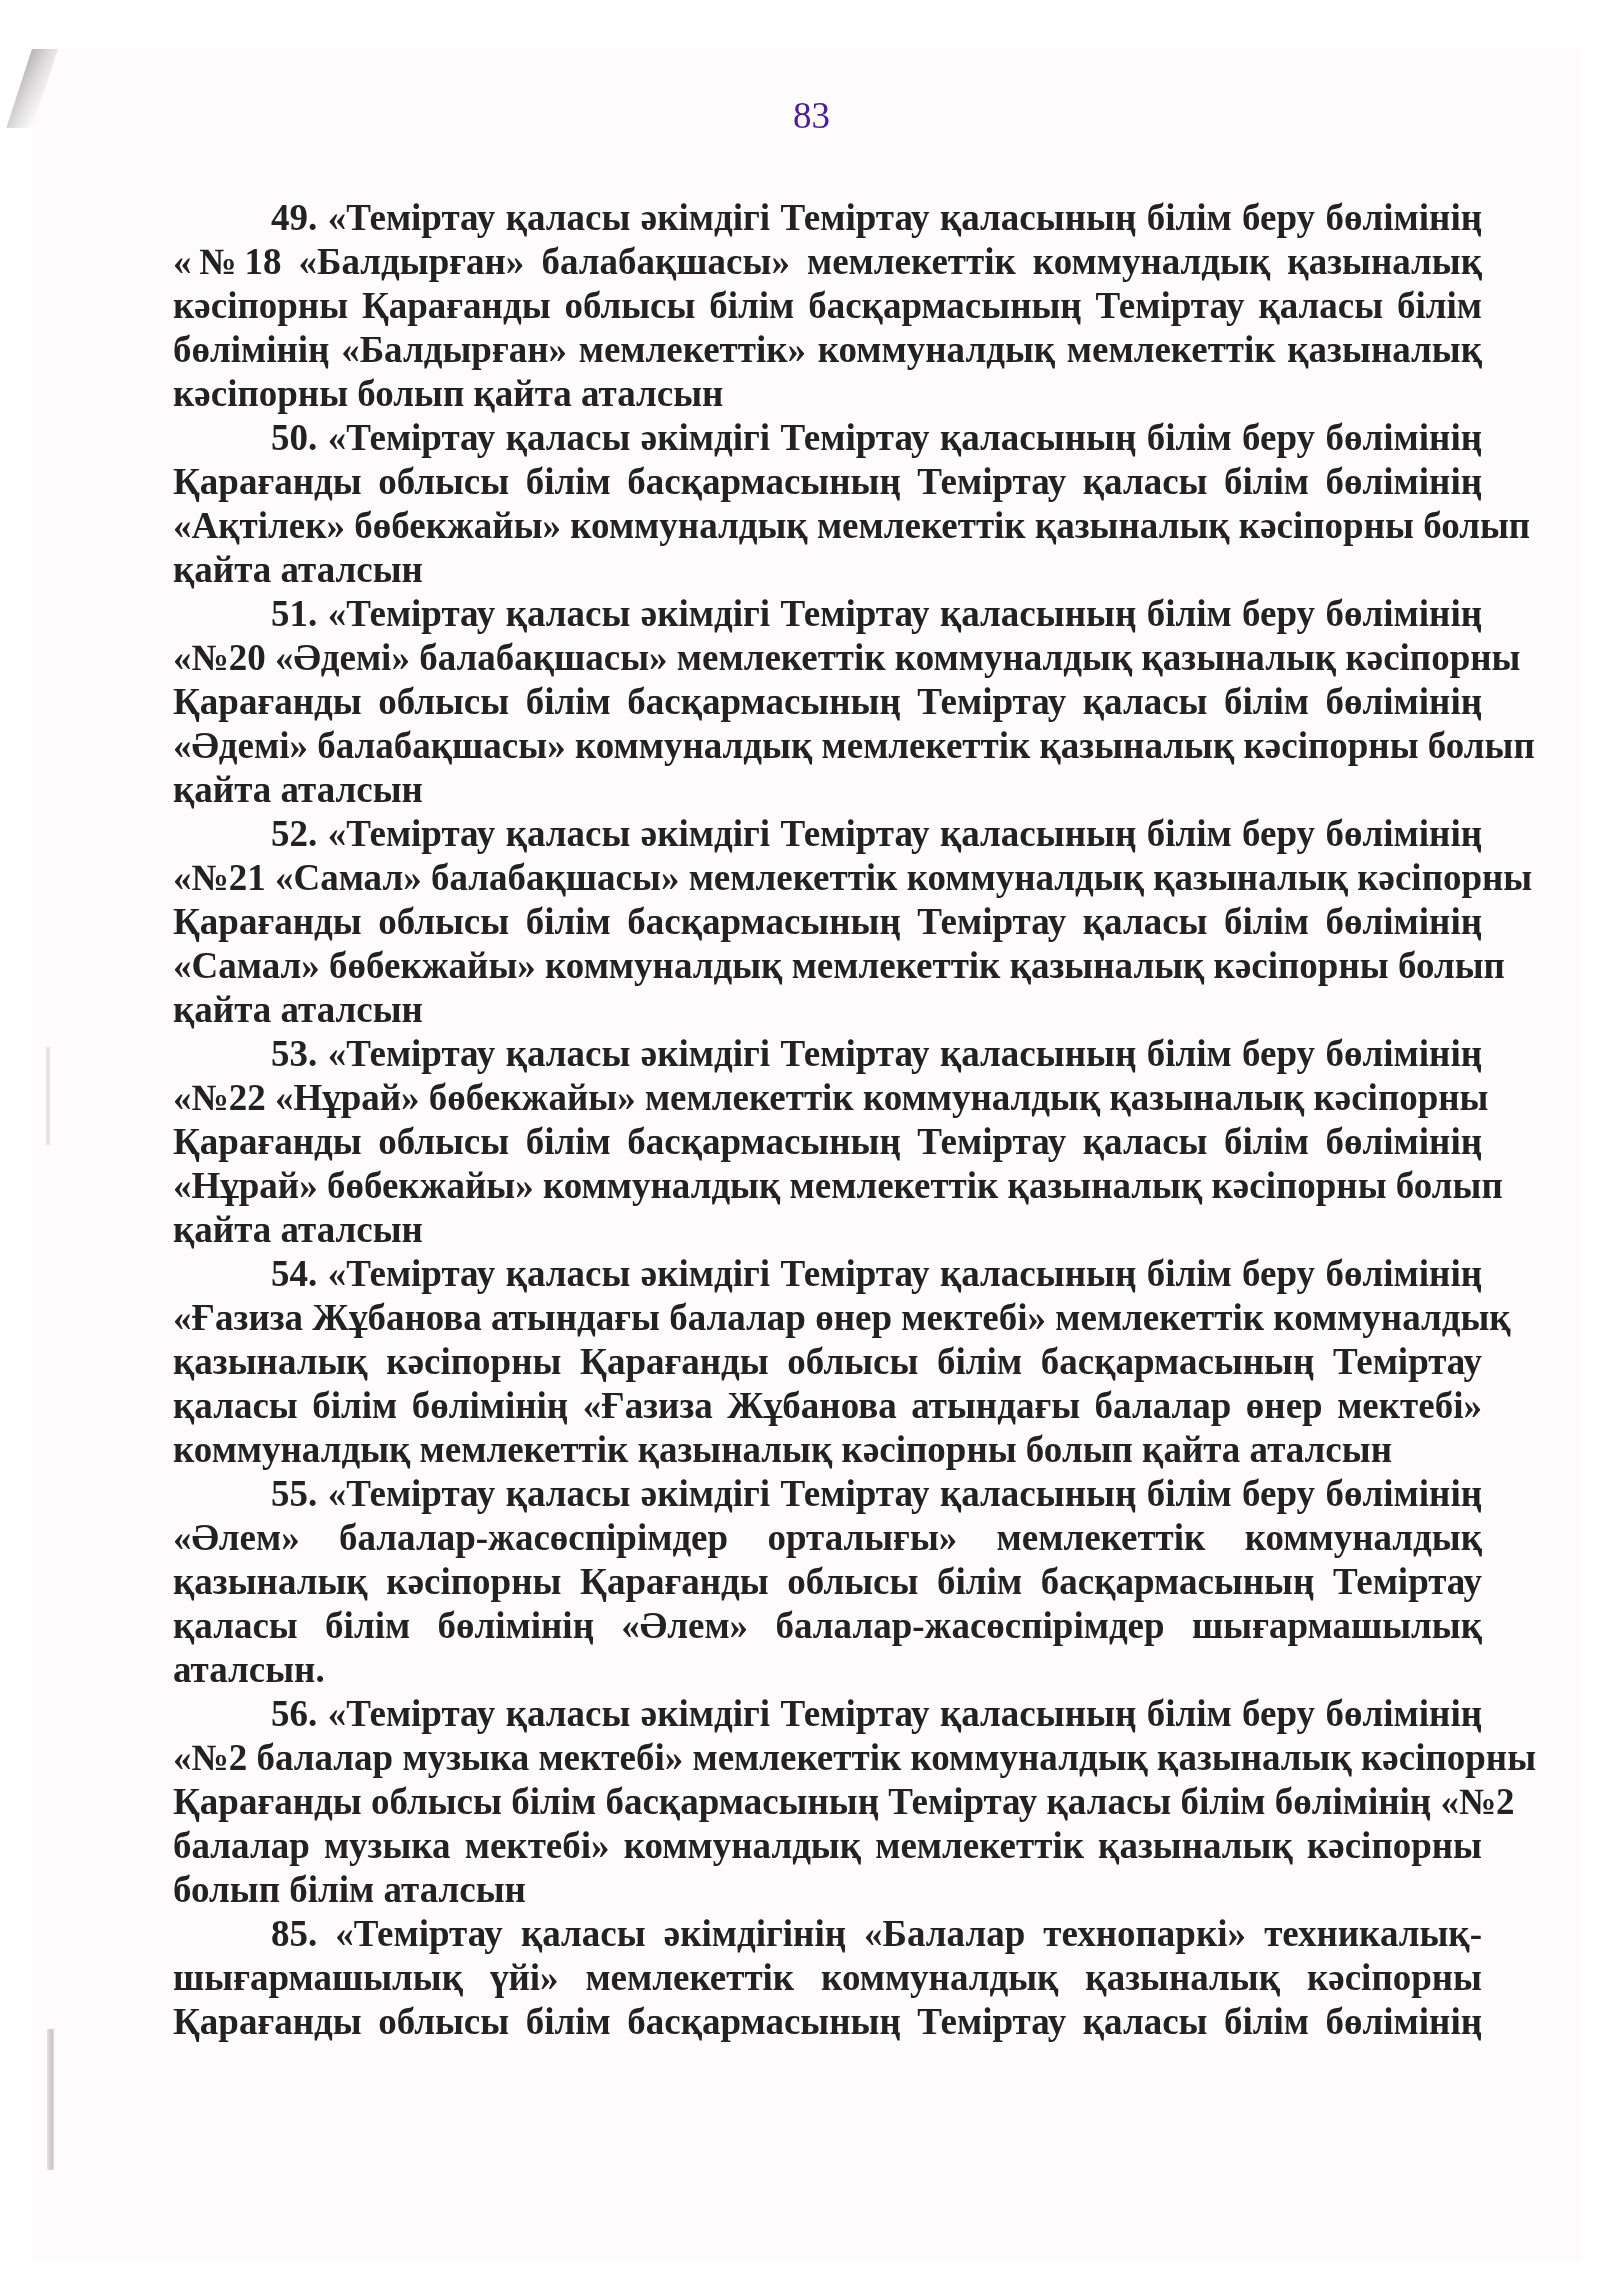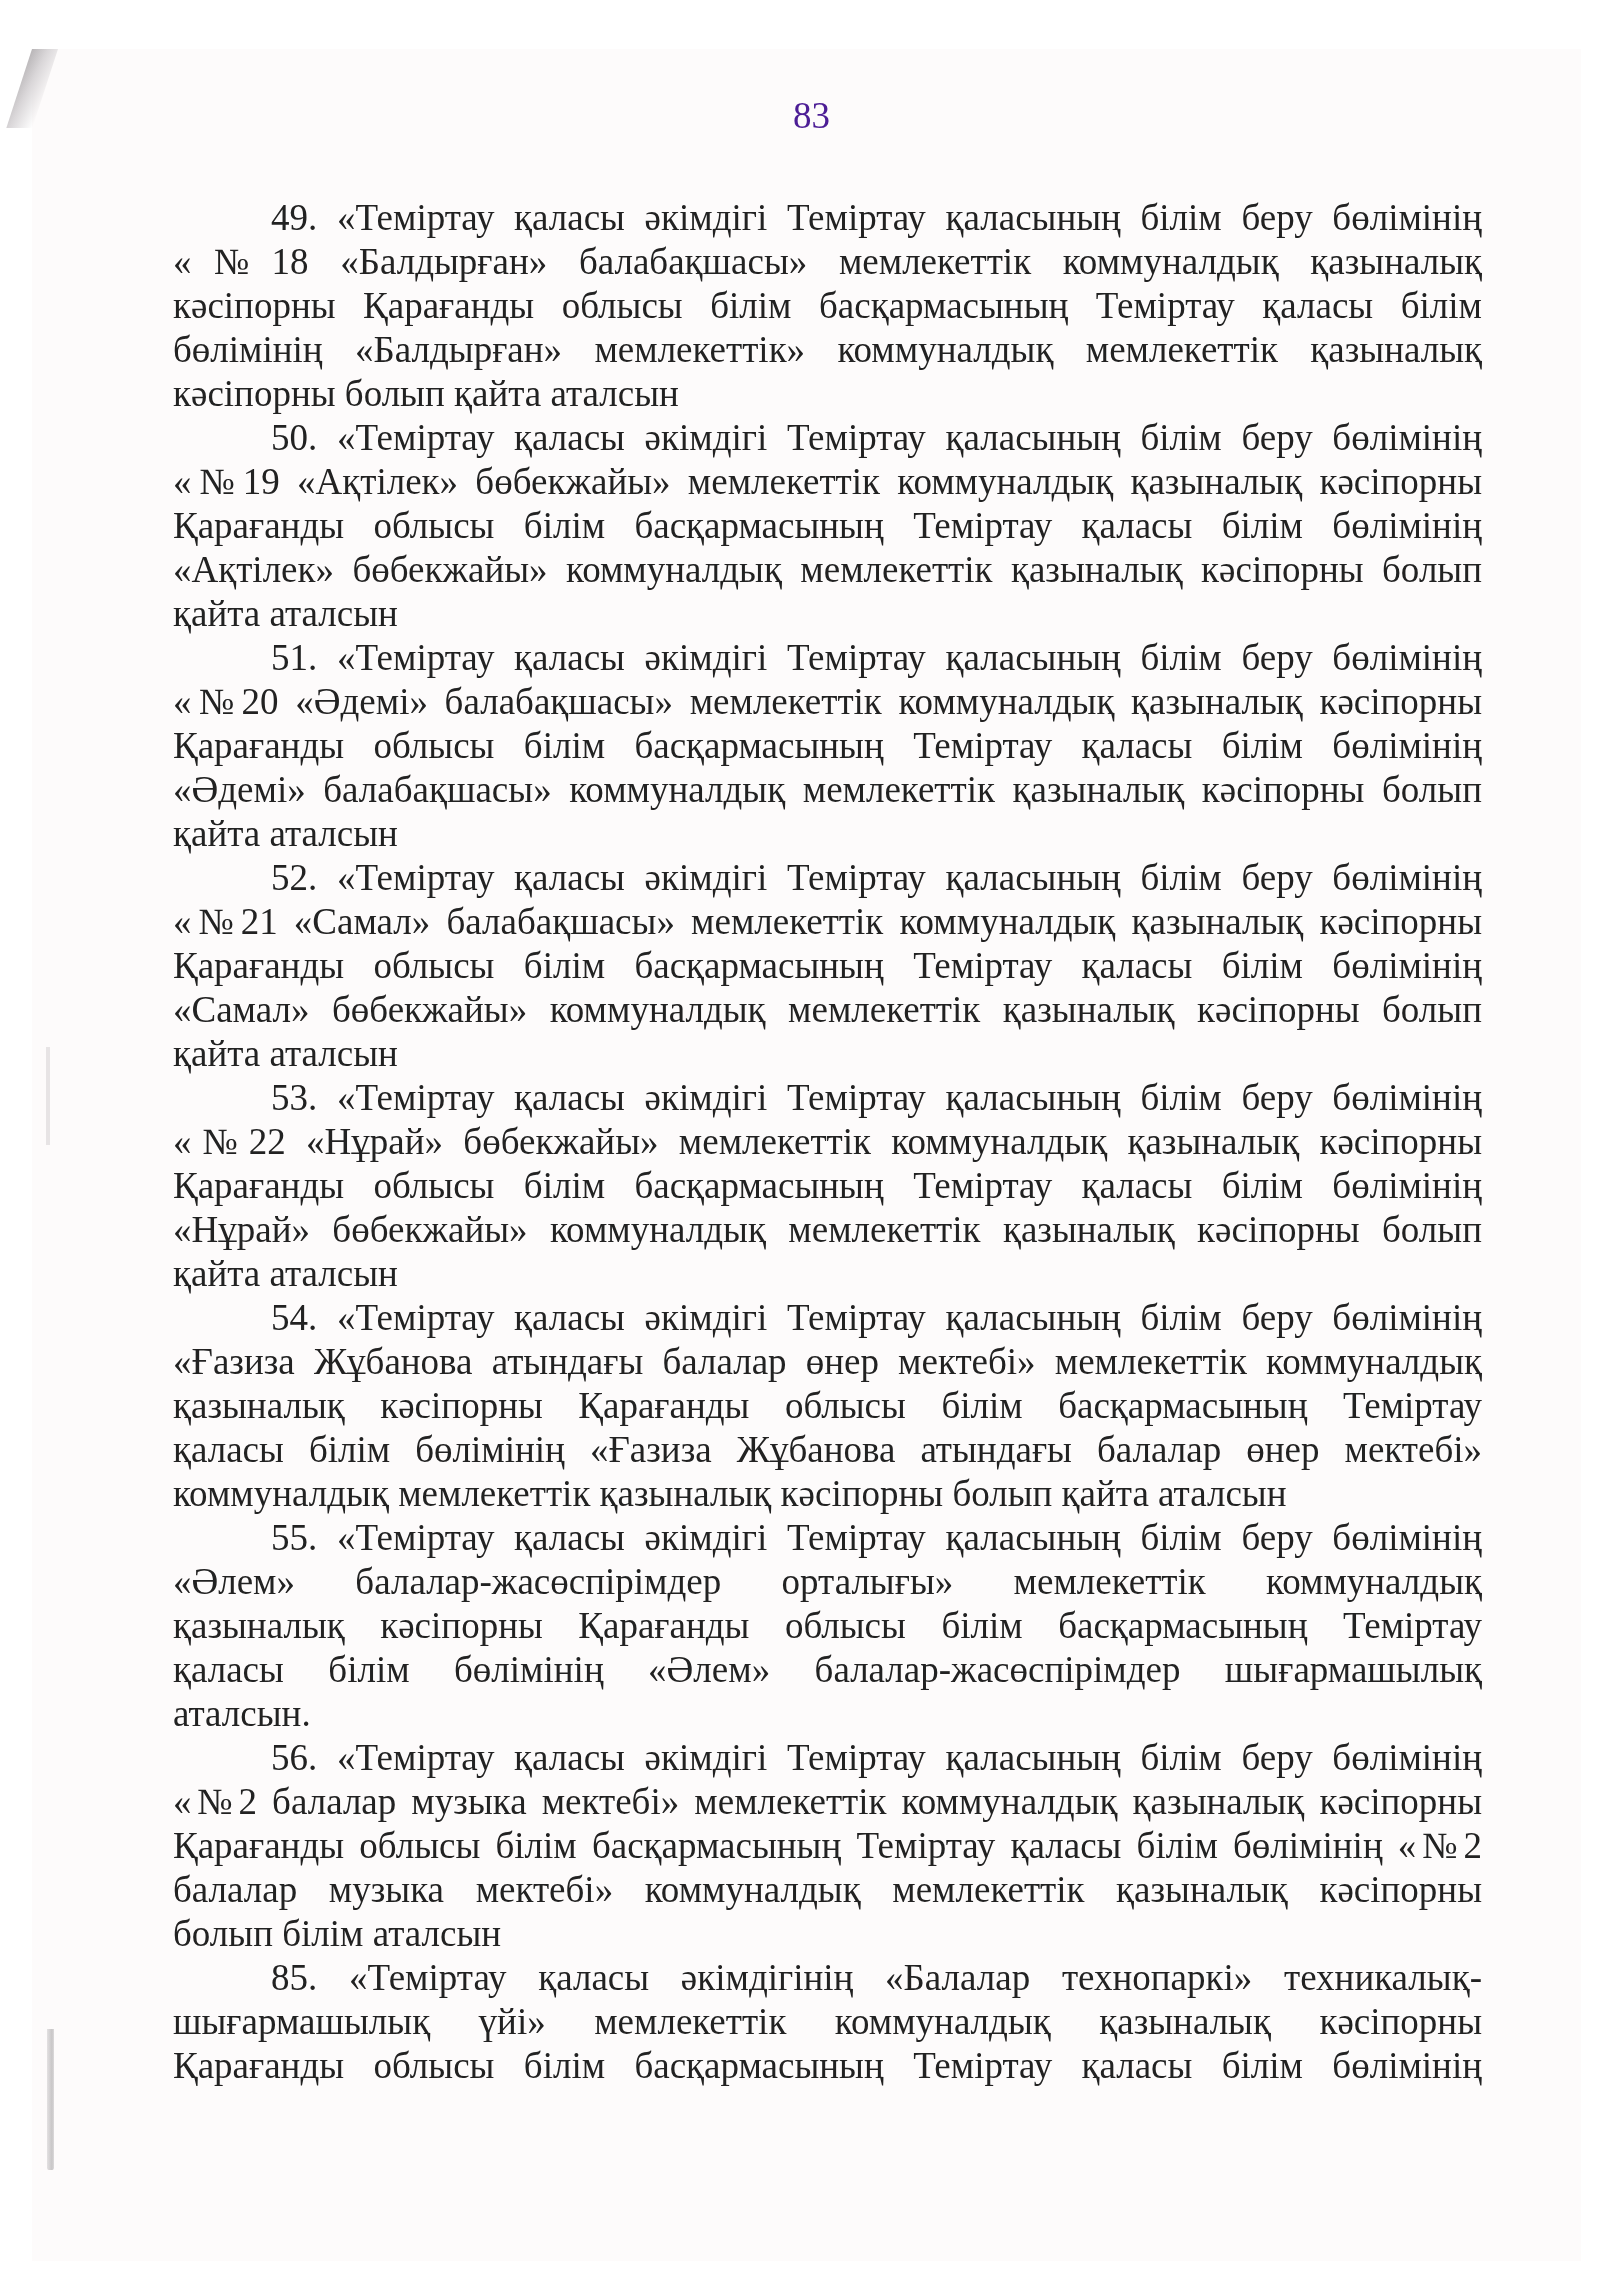--- a/index.html
+++ b/index.html
@@ -29,21 +29,21 @@
   .page-number {
     position: absolute; left: 0; width: 1623px; top: 97px;
     text-align: center; font-size: 37px; color: #4c1d95; line-height: 1;
   }
   .body-text {
     position: absolute; left: 173px; top: 196px; width: 1309px;
     color: #222222; font-size: 37px;
   }
   .line {
     display: block; height: 44px; line-height: 44px;
-    white-space: nowrap; text-align: justify; text-align-last: justify;
+    white-space: nowrap; text-align: justify; text-align-last: justify; font-weight: bold;
   }
   .line.last { text-align-last: left; }
   .line.first { padding-left: 98px; }
 </style>
 </head>
 <body>
 
 <div class="scan"></div>
 <div class="binder-mark-top"></div>
 <div class="binder-mark-mid"></div>
@@ -55,21 +55,20 @@
 
 <div>
       <span class="line first">49. «Теміртау қаласы әкімдігі Теміртау қаласының білім беру бөлімінің</span>
       <span class="line">«№18 «Балдырған» балабақшасы» мемлекеттік коммуналдық қазыналық</span>
       <span class="line">кәсіпорны Қарағанды облысы білім басқармасының Теміртау қаласы білім</span>
       <span class="line">бөлімінің «Балдырған» мемлекеттік» коммуналдық мемлекеттік қазыналық</span>
       <span class="line last">кәсіпорны болып қайта аталсын</span>
     </div>
     <div>
       <span class="line first">50. «Теміртау қаласы әкімдігі Теміртау қаласының білім беру бөлімінің</span>
-      <span class="line">«№19 «Ақтілек» бөбекжайы» мемлекеттік коммуналдық қазыналық кәсіпорны</span>
       <span class="line">Қарағанды облысы білім басқармасының Теміртау қаласы білім бөлімінің</span>
       <span class="line">«Ақтілек» бөбекжайы» коммуналдық мемлекеттік қазыналық кәсіпорны болып</span>
       <span class="line last">қайта аталсын</span>
     </div>
     <div>
       <span class="line first">51. «Теміртау қаласы әкімдігі Теміртау қаласының білім беру бөлімінің</span>
       <span class="line">«№20 «Әдемі» балабақшасы» мемлекеттік коммуналдық қазыналық кәсіпорны</span>
       <span class="line">Қарағанды облысы білім басқармасының Теміртау қаласы білім бөлімінің</span>
       <span class="line">«Әдемі» балабақшасы» коммуналдық мемлекеттік қазыналық кәсіпорны болып</span>
       <span class="line last">қайта аталсын</span>

